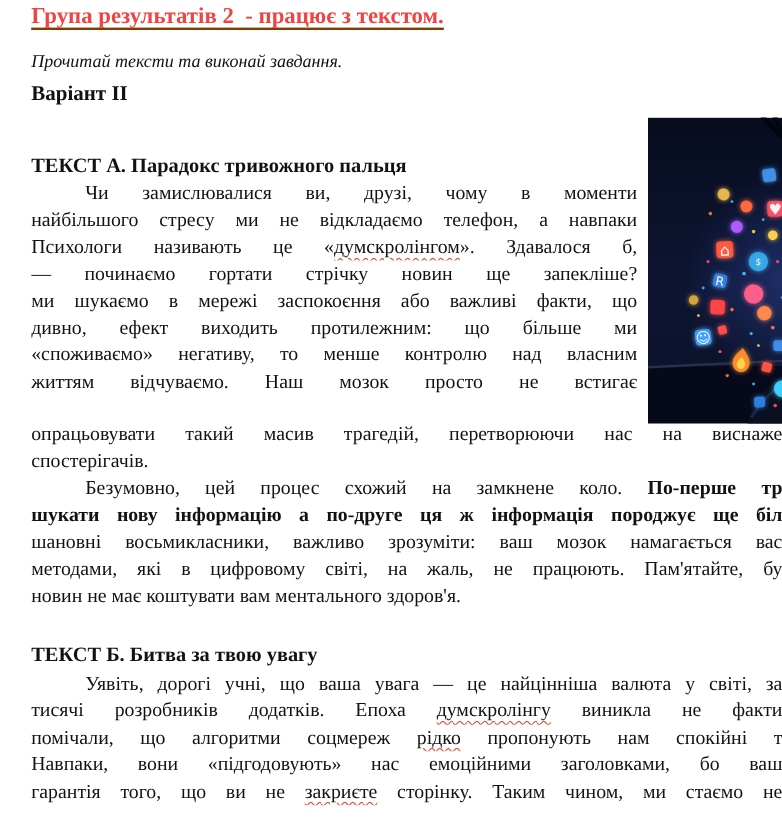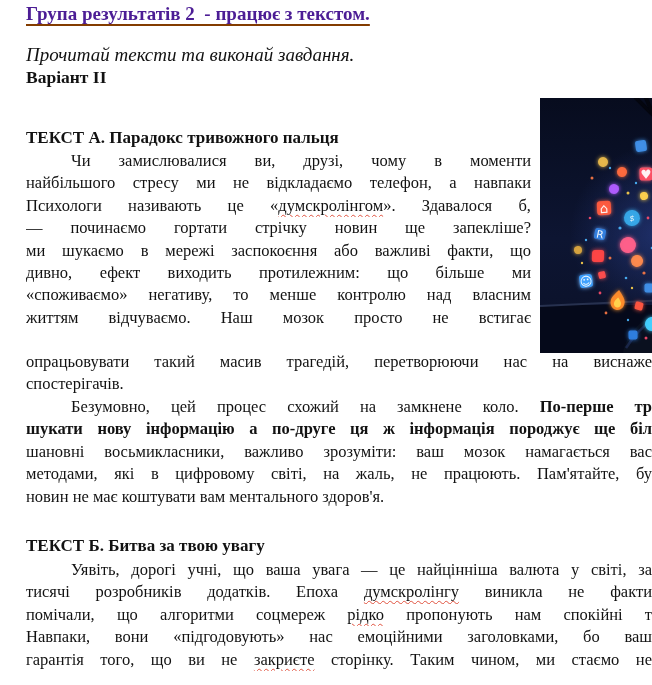--- a/index.html
+++ b/index.html
@@ -6,21 +6,21 @@
   body{
     width:652px;height:685px;overflow:hidden;background:#ffffff;
     font-family:"Liberation Serif", serif;color:#121212;position:relative;
   }
   .page{position:relative;width:800px;height:685px;background:#fff;}
   .abs{position:absolute;}
   .doc-title{
     left:26px;top:3px;font-size:19px;font-weight:bold;white-space:pre;
     text-decoration:underline;text-decoration-thickness:2px;text-underline-offset:4px;
   }
-  .doc-subtitle{left:26px;top:44px;font-size:19px;font-style:italic;text-align:center;}
+  .doc-subtitle{left:26px;top:44px;font-size:15px;font-style:italic;text-align:center;}
   .doc-variant{left:26px;top:67px;font-size:17.5px;font-weight:bold;}
   .section-heading{font-size:17px;font-weight:bold;white-space:nowrap;}
   .heading-a{left:26px;top:128px;}
   .heading-b{left:26px;top:536px;}
   .lines{display:block;}
   .para1-narrow{left:26px;top:150px;width:505px;}
   .para1-wide{left:26px;top:351px;width:626px;}
   .para2{left:26px;top:396px;width:626px;}
   .para-b{left:26px;top:559px;width:626px;}
   .tline{
@@ -35,21 +35,21 @@
     text-decoration-color:#e0523f;text-decoration-thickness:1px;text-underline-offset:2.5px;
   }
   .illustration{left:540px;top:98px;width:150px;height:255px;}
   .illustration svg{display:block;}
 </style>
 </head>
 <body>
 
 <div class="page">
 
-  <div class="abs doc-title" style="color: #4c1d95; text-decoration-color: rgb(131, 60, 0);">Група результатів 2  - працює з текстом.</div>
+  <div class="abs doc-title" style="color: #ef4444; text-decoration-color: rgb(131, 60, 0);">Група результатів 2  - працює з текстом.</div>
   <div class="abs doc-subtitle">Прочитай тексти та виконай завдання.</div>
   <div class="abs doc-variant">Варіант II</div>
 
   <div class="abs section-heading heading-a">ТЕКСТ А. Парадокс тривожного пальця</div>
 
   <div class="abs lines para1-narrow">
       <div class="tline indent"><span>Чи замислювалися ви, друзі, чому в моменти</span></div>
       <div class="tline"><span>найбільшого стресу ми не відкладаємо телефон, а навпаки</span></div>
       <div class="tline"><span>Психологи називають це «</span><span class="sq">думскролінгом</span><span>». Здавалося б,</span></div>
       <div class="tline"><span>— починаємо гортати стрічку новин ще запекліше?</span></div>

